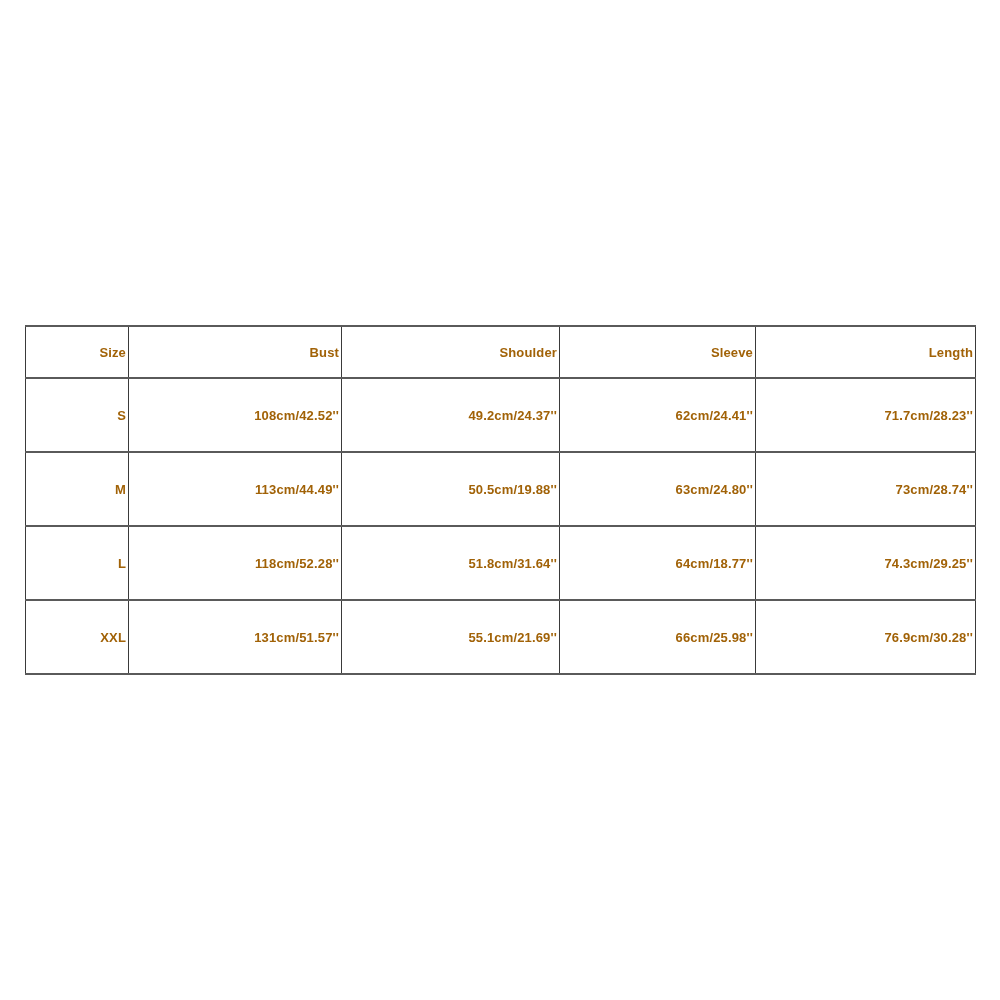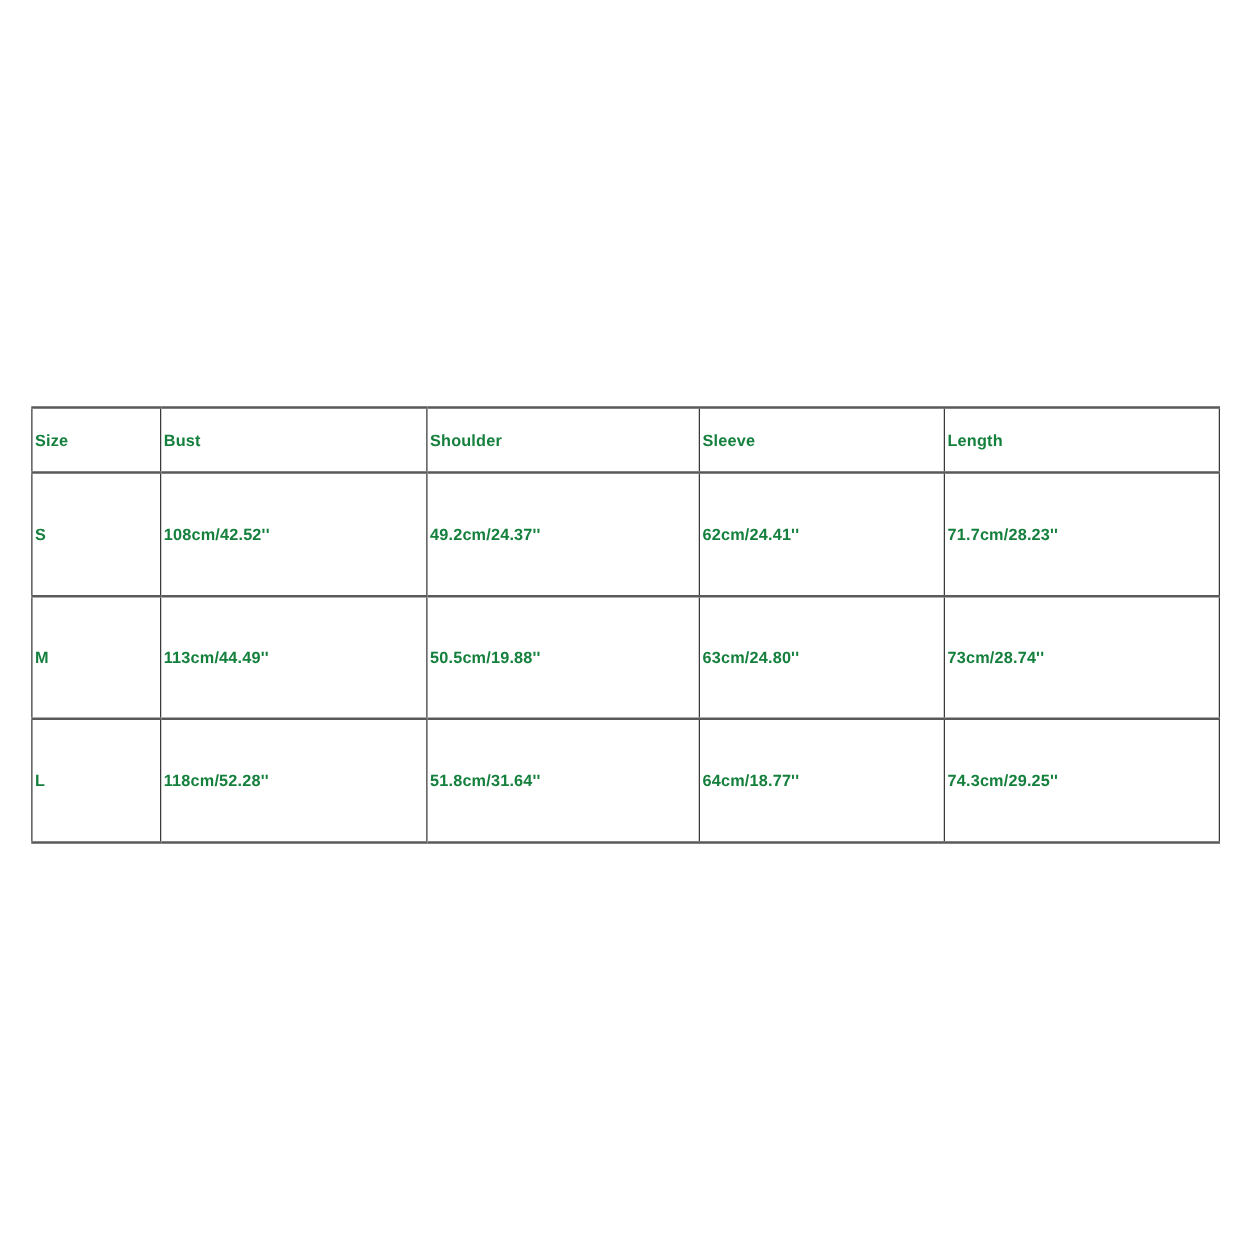--- a/index.html
+++ b/index.html
@@ -31,25 +31,25 @@
     table-layout: fixed;
     background: #ffffff;
   }
 
   table.size-chart th,
   table.size-chart td {
     border-top: 2px solid #5a5a5a;
     border-bottom: 2px solid #5a5a5a;
     border-left: 1px solid #3a3a3a;
     border-right: 1px solid #3a3a3a;
-    text-align: left;
+    text-align: right;
     vertical-align: middle;
     font-size: 13px;
     font-weight: bold;
-    color: #15803d;
+    color: #a16207;
     letter-spacing: 0.15px;
     height: 50px;
     padding: 0 2px;
     white-space: nowrap;
   }
 
   table.size-chart thead th {
     font-size: 13px;
     font-weight: bold;
   }
@@ -97,15 +97,22 @@
         <td>63cm/24.80''</td>
         <td>73cm/28.74''</td>
       </tr>
       <tr>
         <td>L</td>
         <td>118cm/52.28''</td>
         <td>51.8cm/31.64''</td>
         <td>64cm/18.77''</td>
         <td>74.3cm/29.25''</td>
       </tr>
+      <tr>
+        <td>XXL</td>
+        <td>131cm/51.57''</td>
+        <td>55.1cm/21.69''</td>
+        <td>66cm/25.98''</td>
+        <td>76.9cm/30.28''</td>
+      </tr>
     </tbody>
   </table>
 </div>
 
 </body></html>

